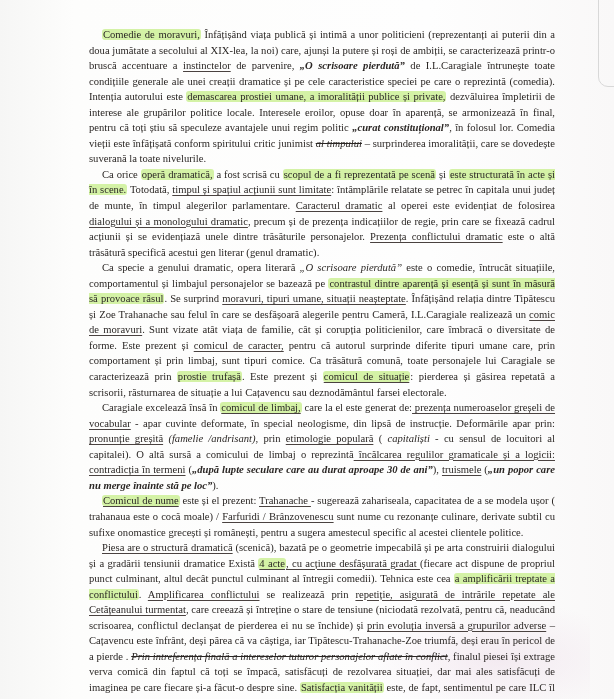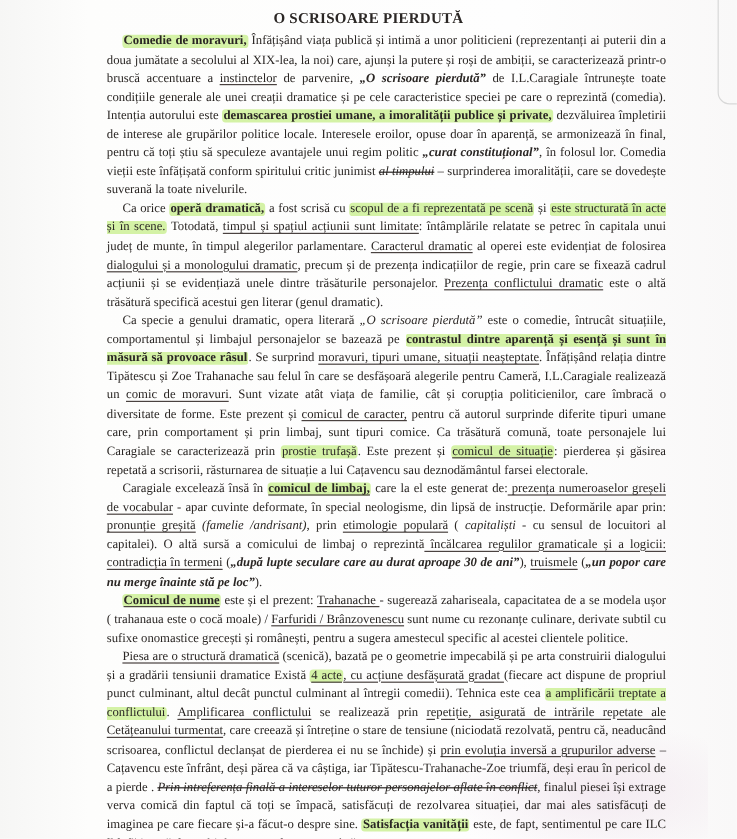--- a/index.html
+++ b/index.html
@@ -25,34 +25,33 @@
   .title {
     position: absolute; top: 8px; left: 0; width: 614px; text-align: center;
     font-size: 12.5px; font-weight: bold; letter-spacing: 0.2px; color: #2b2725;
   }
   .content {
     position: absolute; left: 89px; top: 27px; width: 466px;
     font-size: 10.6px; line-height: 15.55px; text-align: justify;
   }
   .content p { margin: 0; text-indent: 13px; }
   .hl { background: #d4f2a6; border-radius: 3px; padding: 0 1px; }
-  .b { font-weight: bold; }
+  .b { font-weight: normal; }
   .u { text-decoration: underline; text-decoration-color: #4a4240; text-underline-offset: 2px; }
   .i { font-style: italic; }
   .s { text-decoration: line-through; font-style: italic; }
   .bi { font-weight: bold; font-style: italic; }
 </style>
 </head>
 <body>
 
 <div class="page">
   <div class="edge-outline"></div>
   <div class="smudge"></div>
 
-  <div class="title">O SCRISOARE PIERDUTĂ</div>
 
   <div class="content">
     <p><span class="hl b">Comedie de moravuri,</span><span> Înfățișând viața publică și intimă a unor politicieni (reprezentanți ai puterii din a doua jumătate a secolului al XIX-lea, la noi) care, ajunși la putere și roși de ambiții, se caracterizează printr-o bruscă accentuare a </span><span class="u"> instinctelor</span><span> de parvenire, </span><span class="bi">„O scrisoare pierdută”</span><span> de I.L.Caragiale întrunește toate condițiile generale ale unei creații dramatice și pe cele caracteristice speciei pe care o reprezintă (comedia). Intenția autorului este </span><span class="hl b">demascarea prostiei umane, a imoralității publice și private,</span><span> dezvăluirea împletirii de interese ale grupărilor politice locale. Interesele eroilor, opuse doar în aparență, se armonizează în final, pentru că toți știu să speculeze avantajele unui regim politic </span><span class="bi">„curat constituțional”</span><span>,  în folosul lor. Comedia vieții este înfățișată conform spiritului critic junimist </span><span class="s">al timpului</span><span> – surprinderea imoralității, care se dovedește suverană la toate nivelurile.</span></p>
     <p><span>Ca orice </span><span class="hl b">operă dramatică,</span><span> a fost scrisă cu </span><span class="hl">scopul de a fi reprezentată pe scenă</span><span> și </span><span class="hl">este structurată în acte și în scene.</span><span> Totodată, </span><span class="u">timpul și spațiul acțiunii sunt limitate</span><span>: întâmplările relatate se petrec în capitala unui județ de munte, în timpul alegerilor parlamentare. </span><span class="u">Caracterul dramatic</span><span> al operei este evidențiat de folosirea </span><span class="u">dialogului și a monologului dramatic</span><span>, precum și de prezența indicațiilor de regie, prin care se fixează cadrul acțiunii și se evidențiază unele dintre trăsăturile personajelor. </span><span class="u">Prezența conflictului dramatic</span><span> este o altă trăsătură specifică acestui gen literar (genul dramatic).</span></p>
     <p><span>Ca specie a genului dramatic, opera literară </span><span class="i">„O scrisoare pierdută”</span><span> este o comedie, întrucât situațiile, comportamentul și limbajul personajelor se bazează pe </span><span class="hl b">contrastul dintre aparență și esență și sunt în măsură să provoace râsul</span><span>. Se surprind </span><span class="u">moravuri, tipuri umane, situații neașteptate</span><span>. Înfățișând relația dintre Tipătescu și Zoe Trahanache sau felul în care se desfășoară alegerile pentru Cameră, I.L.Caragiale realizează un </span><span class="u">comic de moravuri</span><span>. Sunt vizate atât viața de familie, cât și corupția politicienilor, care îmbracă o diversitate de forme. Este prezent și </span><span class="u">comicul de caracter,</span><span> pentru că autorul surprinde diferite tipuri umane care, prin comportament și prin limbaj, sunt tipuri comice. Ca trăsătură comună, toate personajele lui Caragiale se caracterizează prin </span><span class="hl">prostie trufașă</span><span>. Este prezent și </span><span class="hl u">comicul de situație</span><span>: pierderea și găsirea repetată a scrisorii, răsturnarea de situație a lui Cațavencu sau deznodământul farsei electorale.</span></p>
     <p><span>Caragiale excelează însă în </span><span class="hl b u">comicul de limbaj,</span><span> care la el este generat de:</span><span class="u"> prezența numeroaselor greșeli de vocabular</span><span> - apar cuvinte deformate, în special neologisme, din lipsă de instrucție. Deformările apar prin: </span><span class="u">pronunție greșită</span><span> </span><span class="i">(famelie /andrisant)</span><span>, prin </span><span class="u">etimologie populară</span><span> ( </span><span class="i">capitaliști</span><span> - cu sensul de locuitori al capitalei). O altă sursă a comicului de limbaj o reprezintă</span><span class="u"> încălcarea regulilor gramaticale și a logicii: </span><span> </span><span class="u">contradicția în termeni</span><span> (</span><span class="bi">„după lupte seculare care au durat aproape 30 de ani”</span><span>), </span><span class="u">truismele</span><span> (</span><span class="bi">„un popor care nu merge înainte stă pe loc”</span><span>).</span></p>
     <p><span class="hl b u">Comicul de nume</span><span> este și el prezent: </span><span class="u">Trahanache </span><span>- sugerează zaharisealа, capacitatea de a se modela ușor ( trahanaua este o cocă moale) / </span><span class="u">Farfuridi / Brânzovenescu</span><span>  sunt nume cu rezonanțe culinare, derivate subtil cu sufixe onomastice grecești și românești, pentru a sugera amestecul specific al acestei clientele politice.</span></p>
     <p><span class="u">Piesa are o structură dramatică</span><span> (scenică), bazată pe o geometrie impecabilă și pe arta construirii dialogului și a gradării tensiunii dramatice Există </span><span class="hl u">4 acte</span><span class="u">, cu acțiune desfășurată gradat </span><span>(fiecare act dispune de propriul punct culminant, altul decât punctul culminant al întregii comedii). Tehnica este cea </span><span class="hl">a amplificării treptate a conflictului</span><span>. </span><span class="u">Amplificarea conflictului</span><span> se realizează prin </span><span class="u">repetiție, asigurată de intrările repetate ale Cetățeanului turmentat</span><span>, care creează și întreține o stare de tensiune (niciodată rezolvată, pentru că, neaducând scrisoarea, conflictul declanșat de pierderea ei nu se închide) și </span><span class="u">prin evoluția inversă a grupurilor adverse</span><span> – Cațavencu este înfrânt, deși părea că va câștiga, iar Tipătescu-Trahanache-Zoe triumfă, deși erau în pericol de a pierde . </span><span class="s u">Prin intreferența finală a intereselor tuturor personajelor aflate în conflict</span><span>, finalul piesei își extrage verva comică din faptul că toți se împacă, satisfăcuți de rezolvarea situației, dar mai ales satisfăcuți de imaginea pe care fiecare și-a făcut-o despre sine. </span><span class="hl b">Satisfacția vanității</span><span> este, de fapt, sentimentul pe care ILC îl înfățișează, în multiple aspecte, în tot teatrul său.</span></p>
 
   </div>

